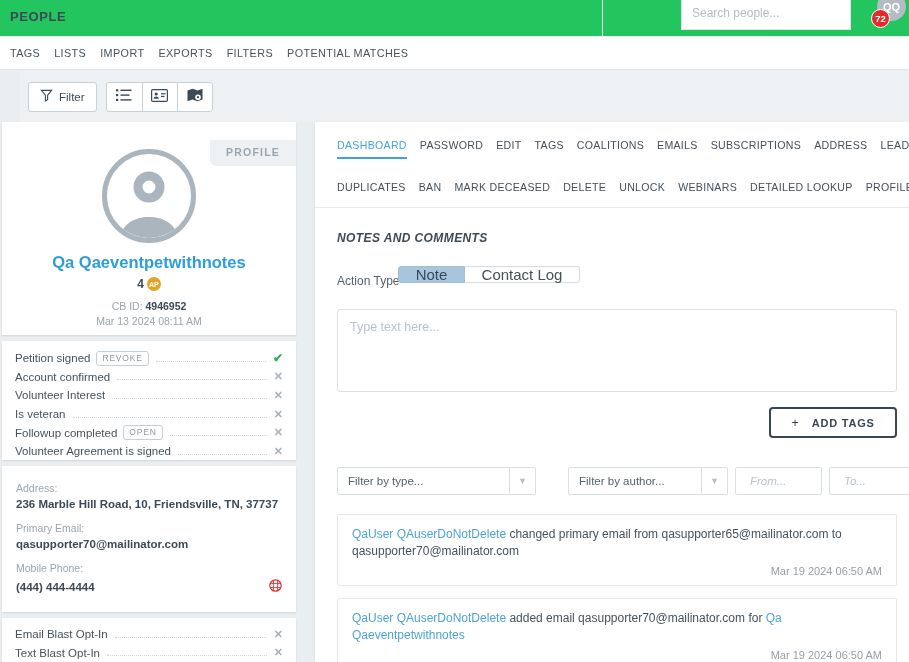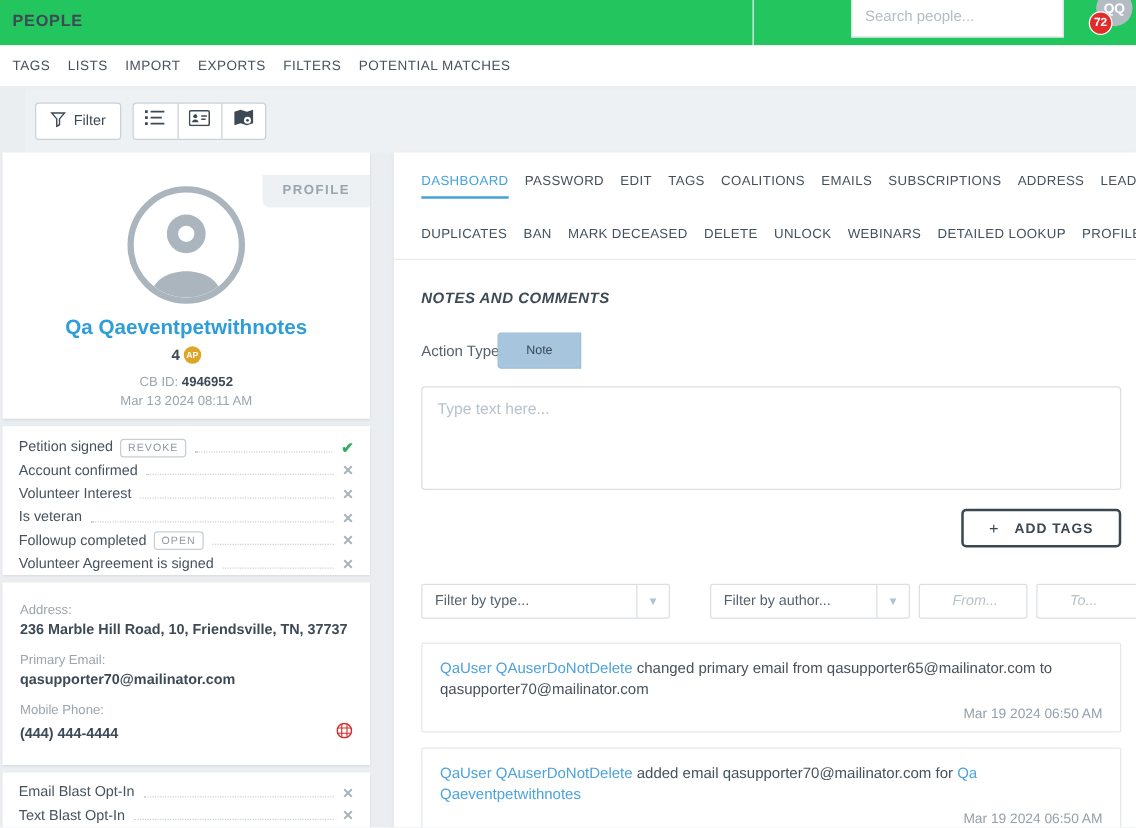--- a/index.html
+++ b/index.html
@@ -95,21 +95,21 @@
   .tabs { position:absolute; left:22px; display:flex; gap:13px; }
   .tabs-row1 { top:17px; }
   .tabs-row2 { top:59px; }
   .tab { font-size:10.6px; letter-spacing:.3px; color:#44505b; cursor:pointer; white-space:nowrap; }
   .tab.active { color:#46a2dc; padding-bottom:6px; border-bottom:2px solid #46a2dc; }
   .panel-divider { position:absolute; top:85px; left:0; width:594px; border-top:1px solid #e7ebee; }
   .section-title { position:absolute; left:22px; top:109px; font-size:12px; font-weight:bold; letter-spacing:.4px; color:#3d4a55;font-style:italic; }
 
   .action-type-label { position:absolute; left:22px; top:152px; font-size:12px; color:#55626d; }
   .toggle-group { position:absolute; left:83px; top:144px; display:flex; }
-  .toggle-btn { height:29px; display:flex; align-items:center; justify-content:center; font-size:10px; cursor:pointer; }
+  .toggle-btn { height:17px; display:flex; align-items:center; justify-content:center; font-size:15px; cursor:pointer; }
   .toggle-note { width:67px; background:#a7c5dc; border:1px solid #a0bed5; border-radius:3px 0 0 3px; color:#36495a; }
   .toggle-contact { width:115px; background:#fff; border:1px solid #d6dce1; border-left:none; border-radius:0 3px 3px 0; color:#44505b; }
 
   .note-textarea {
     position:absolute; left:22px; top:187px; width:560px; height:83px;
     border:1px solid #dadfe4; border-radius:3px; resize:none; padding:10px 12px;
     font-size:12.5px; color:#55626d; font-family:"Liberation Sans", sans-serif; outline:none;
   }
   .note-textarea::placeholder { color:#b9c2ca; }
 
@@ -128,21 +128,21 @@
   }
   .select-text { flex:1; padding-left:10px; font-size:11.5px; color:#55626d; }
   .select-caret {
     width:26px; height:100%; border-left:1px solid #dadfe4;
     display:flex; align-items:center; justify-content:center; color:#b6c0c8; font-size:9px;
   }
   #select-type { left:0; width:199px; }
   #select-author { left:231px; width:160px; }
   .date-input {
     position:absolute; top:0; height:28px; border:1px solid #dadfe4; border-radius:2px;
-    padding-left:26px; font-size:11.5px; font-style:italic; color:#55626d;
+    padding-left:14px; font-size:11.5px; font-style:italic; color:#55626d;
     font-family:"Liberation Sans", sans-serif; outline:none; background:#fff;
   }
   .date-input::placeholder { color:#b9c2ca; font-style:italic; }
   #input-from { left:398px; width:87px; }
   #input-to { left:492px; width:86px; }
 
   .feed { position:absolute; left:22px; top:392px; width:560px; display:flex; flex-direction:column; gap:12px; }
   .feed-entry { border:1px solid #e3e8eb; border-radius:2px; padding:11px 14px 8px; min-height:72px; background:#fff; }
   .feed-text { font-size:12px; line-height:17px; color:#46525c; }
   .feed-link { color:#4da3db; }
@@ -358,20 +358,21 @@
       <span class="tab">DETAILED LOOKUP</span>
       <span class="tab">PROFILE HISTORY</span>
     </div>
   <div class="panel-divider"></div>
 
   <div class="section-title">NOTES AND COMMENTS</div>
 
   <div class="action-type-label">Action Type</div>
   <div class="toggle-group">
     <div class="toggle-btn toggle-note">Note</div>
+    <div class="toggle-btn toggle-contact">Contact Log</div>
   </div>
 
   <textarea class="note-textarea" placeholder="Type text here..." style=""></textarea>
 
   <div class="add-note-btn">
     <span class="add-note-plus">+</span>
     <span>ADD TAGS</span>
   </div>
 
   <div class="filter-row">

